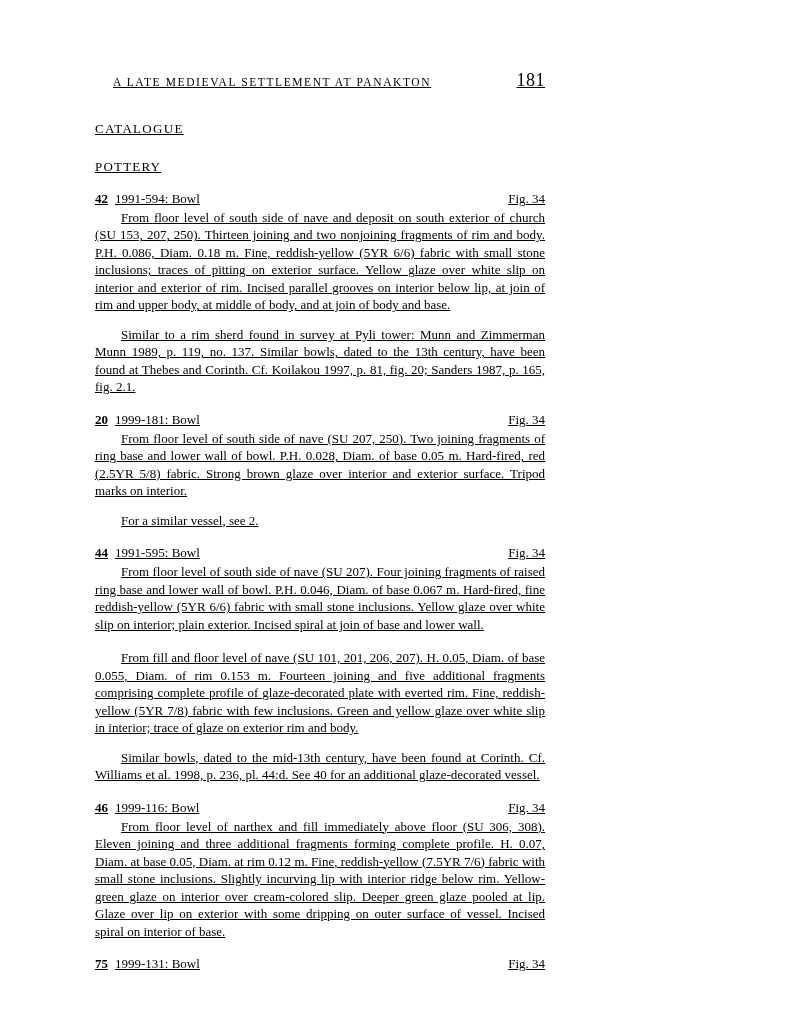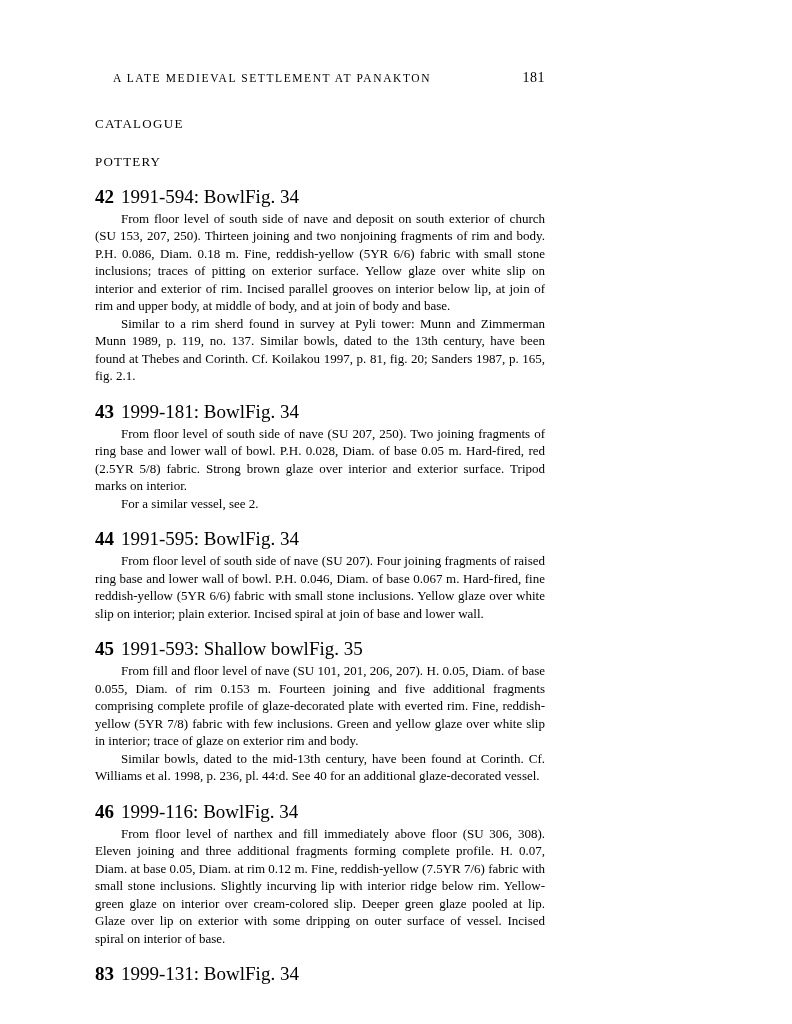--- a/index.html
+++ b/index.html
@@ -13,38 +13,39 @@
     font-family: "Liberation Serif", serif;
     color: #000000;
     -webkit-font-smoothing: antialiased;
   }
   .page {
     position: relative;
     width: 640px;
     height: 1024px;
     box-sizing: border-box;
     padding: 70px 95px 40px 95px;
+    text-decoration: underline;
   }
   .running-head {
     display: flex;
     align-items: baseline;
     justify-content: space-between;
     font-size: 12.5px;
     letter-spacing: 1.2px;
     margin: 0 0 30px 0;
     padding-left: 18px;
   }
   .running-head .rh-title {
     font-variant: small-caps;
     text-transform: uppercase;
     font-size: 11.5px;
     letter-spacing: 1.6px;
   }
   .running-head .rh-page {
-    font-size: 14px;
+    font-size: 18px;
     font-variant: small-caps;
     letter-spacing: 0.5px;
   }
   .sec-head {
     font-size: 13px;
     letter-spacing: 1.3px;
     margin: 0 0 22px 0;
     font-variant: small-caps;
     text-transform: uppercase;
     font-weight: normal;
@@ -56,21 +57,22 @@
     font-variant: small-caps;
     text-transform: uppercase;
     font-weight: normal;
   }
   .entry {
     margin-bottom: 16px;
   }
   .entry-head {
     display: flex;
     align-items: baseline;
-    font-size: 19px;
+    justify-content: space-between;
+    font-size: 13px;
     margin-bottom: 2px;
   }
   .entry-head .eh-left {
     white-space: nowrap;
   }
   .entry-head .eh-num {
     font-weight: bold;
     margin-right: 7px;
   }
   .entry-head .eh-fig {
@@ -78,21 +80,21 @@
   }
   .para {
     font-size: 13px;
     line-height: 1.345;
     text-align: justify;
     text-indent: 26px;
     margin: 0;
     hyphens: auto;
   }
   .para + .para {
-    margin-top: 0;
+    margin-top: 12px;
   }
 </style>
 </head>
 <body>
 
 <div class="page">
 
   <div class="running-head">
     <span class="rh-title">A Late Medieval Settlement at Panakton</span>
     <span class="rh-page">181</span>
@@ -108,61 +110,55 @@
       </span>
       <span class="eh-fig">Fig. 34</span>
     </div>
     <p class="para">From floor level of south side of nave and deposit on south exterior of church (SU 153, 207, 250). Thirteen joining and two nonjoining fragments of rim and body. P.H. 0.086, Diam. 0.18 m. Fine, reddish-yellow (5YR 6/6) fabric with small stone inclusions; traces of pitting on exterior surface. Yellow glaze over white slip on interior and exterior of rim. Incised parallel grooves on interior below lip, at join of rim and upper body, at middle of body, and at join of body and base.</p>
     <p class="para">Similar to a rim sherd found in survey at Pyli tower: Munn and Zimmerman Munn 1989, p. 119, no. 137. Similar bowls, dated to the 13th century, have been found at Thebes and Corinth. Cf. Koilakou 1997, p. 81, fig. 20; Sanders 1987, p. 165, fig. 2.1.</p>
   </div>
 
   <div class="entry">
     <div class="entry-head">
       <span class="eh-left">
-        <span class="eh-num">43</span><span>1999-181: Bowl</span>
+        <span class="eh-num">20</span><span>1999-181: Bowl</span>
       </span>
       <span class="eh-fig">Fig. 34</span>
     </div>
     <p class="para">From floor level of south side of nave (SU 207, 250). Two joining fragments of ring base and lower wall of bowl. P.H. 0.028, Diam. of base 0.05 m. Hard-fired, red (2.5YR 5/8) fabric. Strong brown glaze over interior and exterior surface. Tripod marks on interior.</p>
     <p class="para">For a similar vessel, see 2.</p>
   </div>
 
   <div class="entry">
     <div class="entry-head">
       <span class="eh-left">
         <span class="eh-num">44</span><span>1991-595: Bowl</span>
       </span>
       <span class="eh-fig">Fig. 34</span>
     </div>
     <p class="para">From floor level of south side of nave (SU 207). Four joining fragments of raised ring base and lower wall of bowl. P.H. 0.046, Diam. of base 0.067 m. Hard-fired, fine reddish-yellow (5YR 6/6) fabric with small stone inclusions. Yellow glaze over white slip on interior; plain exterior. Incised spiral at join of base and lower wall.</p>
   </div>
 
   <div class="entry">
-    <div class="entry-head">
-      <span class="eh-left">
-        <span class="eh-num">45</span><span>1991-593: Shallow bowl</span>
-      </span>
-      <span class="eh-fig">Fig. 35</span>
-    </div>
     <p class="para">From fill and floor level of nave (SU 101, 201, 206, 207). H. 0.05, Diam. of base 0.055, Diam. of rim 0.153 m. Fourteen joining and five additional fragments comprising complete profile of glaze-decorated plate with everted rim. Fine, reddish-yellow (5YR 7/8) fabric with few inclusions. Green and yellow glaze over white slip in interior; trace of glaze on exterior rim and body.</p>
     <p class="para">Similar bowls, dated to the mid-13th century, have been found at Corinth. Cf. Williams et al. 1998, p. 236, pl. 44:d. See 40 for an additional glaze-decorated vessel.</p>
   </div>
 
   <div class="entry">
     <div class="entry-head">
       <span class="eh-left">
         <span class="eh-num">46</span><span>1999-116: Bowl</span>
       </span>
       <span class="eh-fig">Fig. 34</span>
     </div>
     <p class="para">From floor level of narthex and fill immediately above floor (SU 306, 308). Eleven joining and three additional fragments forming complete profile. H. 0.07, Diam. at base 0.05, Diam. at rim 0.12 m. Fine, reddish-yellow (7.5YR 7/6) fabric with small stone inclusions. Slightly incurving lip with interior ridge below rim. Yellow-green glaze on interior over cream-colored slip. Deeper green glaze pooled at lip. Glaze over lip on exterior with some dripping on outer surface of vessel. Incised spiral on interior of base.</p>
   </div>
 
   <div class="entry">
     <div class="entry-head">
       <span class="eh-left">
-        <span class="eh-num">83</span><span>1999-131: Bowl</span>
+        <span class="eh-num">75</span><span>1999-131: Bowl</span>
       </span>
       <span class="eh-fig">Fig. 34</span>
     </div>
   </div>
 
 </div>
 
 </body></html>

